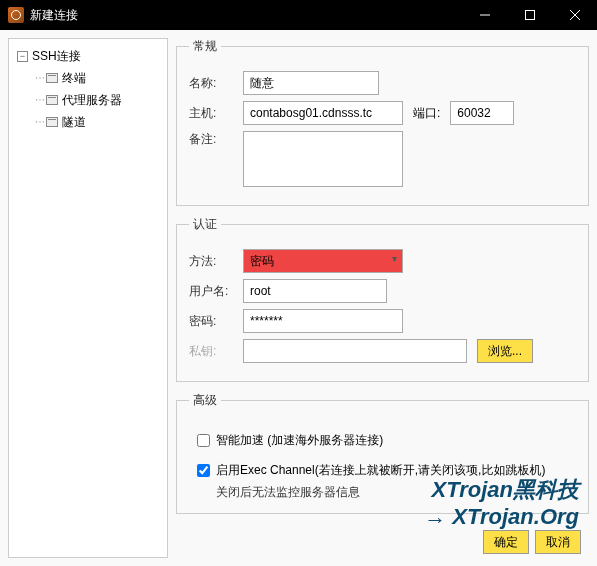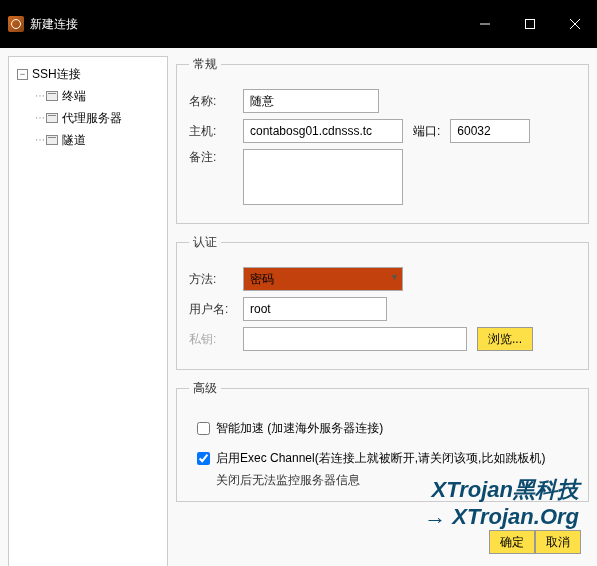--- a/index.html
+++ b/index.html
@@ -1,17 +1,17 @@
 <!DOCTYPE html>
 <html><head>
 <meta charset="utf-8">
 <style>
 * { box-sizing: border-box; margin: 0; padding: 0; }
 body { font-family: "Microsoft YaHei", "SimSun", sans-serif; font-size: 12px; background: #fff; width: 597px; height: 566px; overflow: hidden; position: relative; }
-.titlebar { background: #000; color: #fff; height: 48px; display: flex; align-items: center; padding: 0 0 0 8px; }
+.titlebar { background: #000; color: #fff; height: 30px; display: flex; align-items: center; padding: 0 0 0 8px; }
 .titlebar .icon { display:inline-block; width:16px; height:16px; background:linear-gradient(135deg,#d2691e,#8b4513); border-radius:2px; margin-right:6px; position:relative;}
 .titlebar .icon::after{content:"";position:absolute;top:3px;left:3px;width:8px;height:8px;border:1px solid #fff;border-radius:50%;}
 .titlebar .title { flex:1; font-size:12px; }
 .winbtns { display:flex; height:100%; }
 .winbtn { width:45px; display:flex; align-items:center; justify-content:center; color:#fff; font-size:14px; }
 .winbtn svg { stroke:#fff; stroke-width:1; fill:none; }
 .content { display:flex; height:536px; background:#f9f9f9; padding:8px; gap:8px; }
 .sidebar { width:160px; background:#fff; border:1px solid #ccc; padding:6px 4px; }
 .tree-item { display:flex; align-items:center; padding:2px 0 2px 4px; line-height:18px; }
 .tree-item.child { padding-left:22px; }
@@ -24,27 +24,27 @@
 legend { padding:0 4px; color:#333; font-size:12px;}
 .row { display:flex; align-items:center; margin:6px 0; gap:10px;}
 .row.top { align-items:flex-start; }
 .label { width:44px; color:#333; }
 .label.disabled { color:#aaa; }
 input[type=text], input[type=password], textarea, select.combo {
   border:1px solid #aaa; background:#fff; padding:3px 6px; font-size:12px; font-family:inherit; height:24px;
 }
 textarea { height:56px; resize:none; width:160px; }
 .btn { border:1px solid #999; background:#fde047; padding:2px 10px; font-size:12px; height:24px; cursor:pointer;}
-select.combo { width:160px; height:24px; appearance:none; background:#c2410c; position:relative;}
+select.combo { width:160px; height:24px; appearance:none; background:#ef4444; position:relative;}
 .combo-wrap{position:relative; display:inline-block;}
 .combo-wrap::after{content:"▾"; position:absolute; right:6px; top:4px; pointer-events:none; color:#555; font-size:10px;}
 .checkrow { display:flex; align-items:center; gap:6px; margin:12px 0 4px 8px; line-height:18px;}
 .checkrow input { margin:0; width:13px; height:13px;}
 .noteline { margin-left:27px; color:#333; line-height:18px;}
-.footer-btns { position:absolute; right:16px; bottom:12px; display:flex; border-radius:9px;}
+.footer-btns { position:absolute; right:16px; bottom:12px; display:flex; gap:6px;border-radius:9px;}
 .watermark { position:absolute; right:18px; bottom:36px; color:#0c4a6e; font-weight:bold; font-style:italic; font-size:22px; text-align:right; pointer-events:none; line-height:1.2;}
 .watermark .arrow{font-style:normal;}
 </style>
 </head>
 <body>
 
 <div class="titlebar">
   <span class="icon"></span>
   <span class="title">新建连接</span>
   <div class="winbtns">
@@ -95,41 +95,45 @@
     <fieldset>
       <legend>常规</legend>
       <div class="row">
         <span class="label">名称:</span>
         <input type="text" style="width: 136px;" value="随意">
       </div>
       <div class="row">
         <span class="label">主机:</span>
         <input type="text" style="width: 160px;" value="contabosg01.cdnsss.tc">
         <span>端口:</span>
-        <input type="text" style="width: 80px;" value="60032">
+        <input type="text" style="width: 64px;" value="60032">
       </div>
       <div class="row top">
         <span class="label">备注:</span>
         <textarea style=""></textarea>
       </div>
     </fieldset>
 
     <fieldset>
       <legend>认证</legend>
       <div class="row">
         <span class="label">方法:</span>
         <span class="combo-wrap">
           <select class="combo">
             <option>密码</option>
           </select>
         </span>
       </div>
       <div class="row">
         <span class="label">用户名:</span>
         <input type="text" style="width: 144px;" value="root">
+      </div>
+      <div class="row">
+        <span class="label">密码:</span>
+        <input type="text" style="width: 160px;" value="*******">
       </div>
       <div class="row">
         <span class="label disabled">私钥:</span>
         <input type="text" style="width: 224px;">
         <button class="btn">浏览...</button>
       </div>
     </fieldset>
 
     <fieldset>
       <legend>高级</legend>

